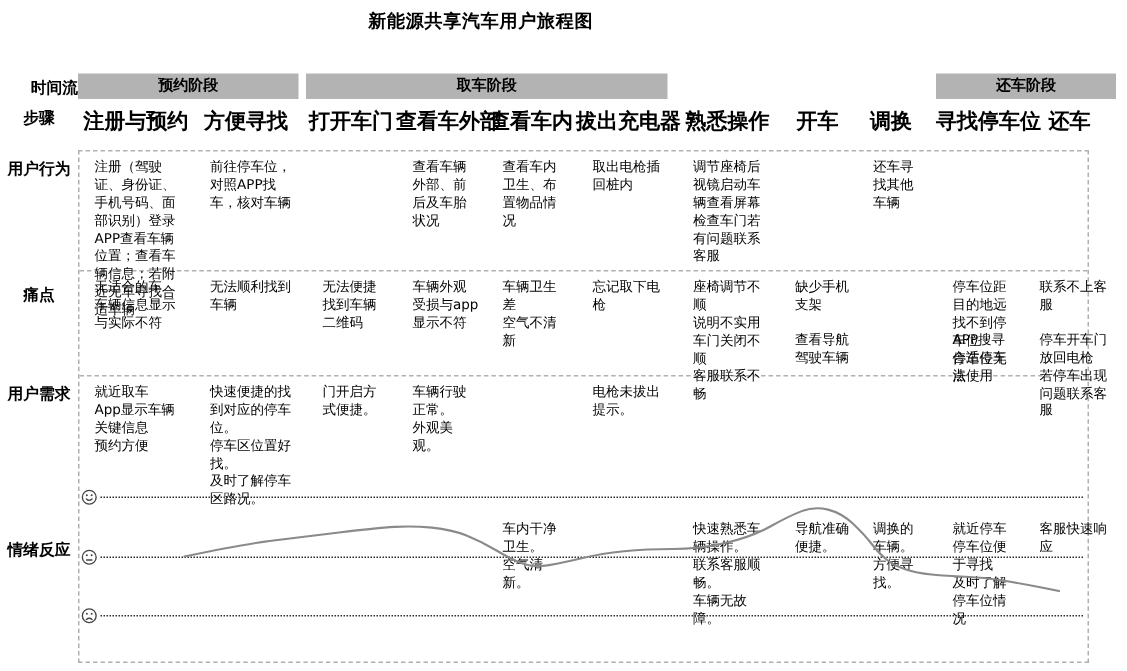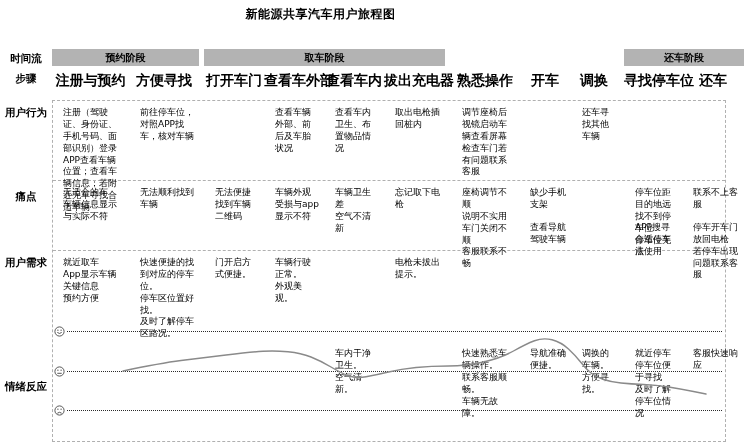--- a/index.html
+++ b/index.html
@@ -46,21 +46,21 @@
   .face-svg .eye { fill:#444; }
   .face-svg .mouth { fill:none; stroke:#444; stroke-width:0.9; stroke-linecap:round; }
 </style>
 </head>
 <body>
 
 <div class="stage">
 
   <div class="title">新能源共享汽车用户旅程图</div>
 
-  <div class="row-label" style="top:52px;">时间流</div>
+  <div class="row-label" style="top:52px;text-align:right;">时间流</div>
   <div class="phases cols">
     <div class="phase ph1">预约阶段</div>
     <div class="phase ph2">取车阶段</div>
     <div class="phase ph4">还车阶段</div>
   </div>
 
   <div class="row-label" style="top:72px;">步骤</div>
   <div class="steps cols">
     <div class="step gc1">注册与预约</div>
     <div class="step gc2">方便寻找</div>
@@ -71,21 +71,21 @@
     <div class="step gc7">熟悉操作</div>
     <div class="step gc8">开车</div>
     <div class="step gc9">调换</div>
     <div class="step gc10">寻找停车位</div>
     <div class="step gc11">还车</div>
   </div>
 
   <div class="row-label" style="top:106px;">用户行为</div>
   <div class="row-label" style="top:190px;">痛点</div>
   <div class="row-label" style="top:256px;">用户需求</div>
-  <div class="row-label" style="top:380px;">情绪反应</div>
+  <div class="row-label" style="top:360px;">情绪反应</div>
 
   <div class="box">
 
     <div class="section sec-behavior cols">
       <div class="cell gc1">注册（驾驶证、身份证、手机号码、面部识别）登录APP查看车辆位置；查看车辆信息；若附近无车寻找合适车辆</div>
       <div class="cell gc2">前往停车位，对照APP找车，核对车辆</div>
       <div class="cell gc4">查看车辆外部、前后及车胎状况</div>
       <div class="cell gc5">查看车内卫生、布置物品情况</div>
       <div class="cell gc6">取出电枪插回桩内</div>
       <div class="cell gc7">调节座椅后视镜启动车辆查看屏幕检查车门若有问题联系客服</div>

